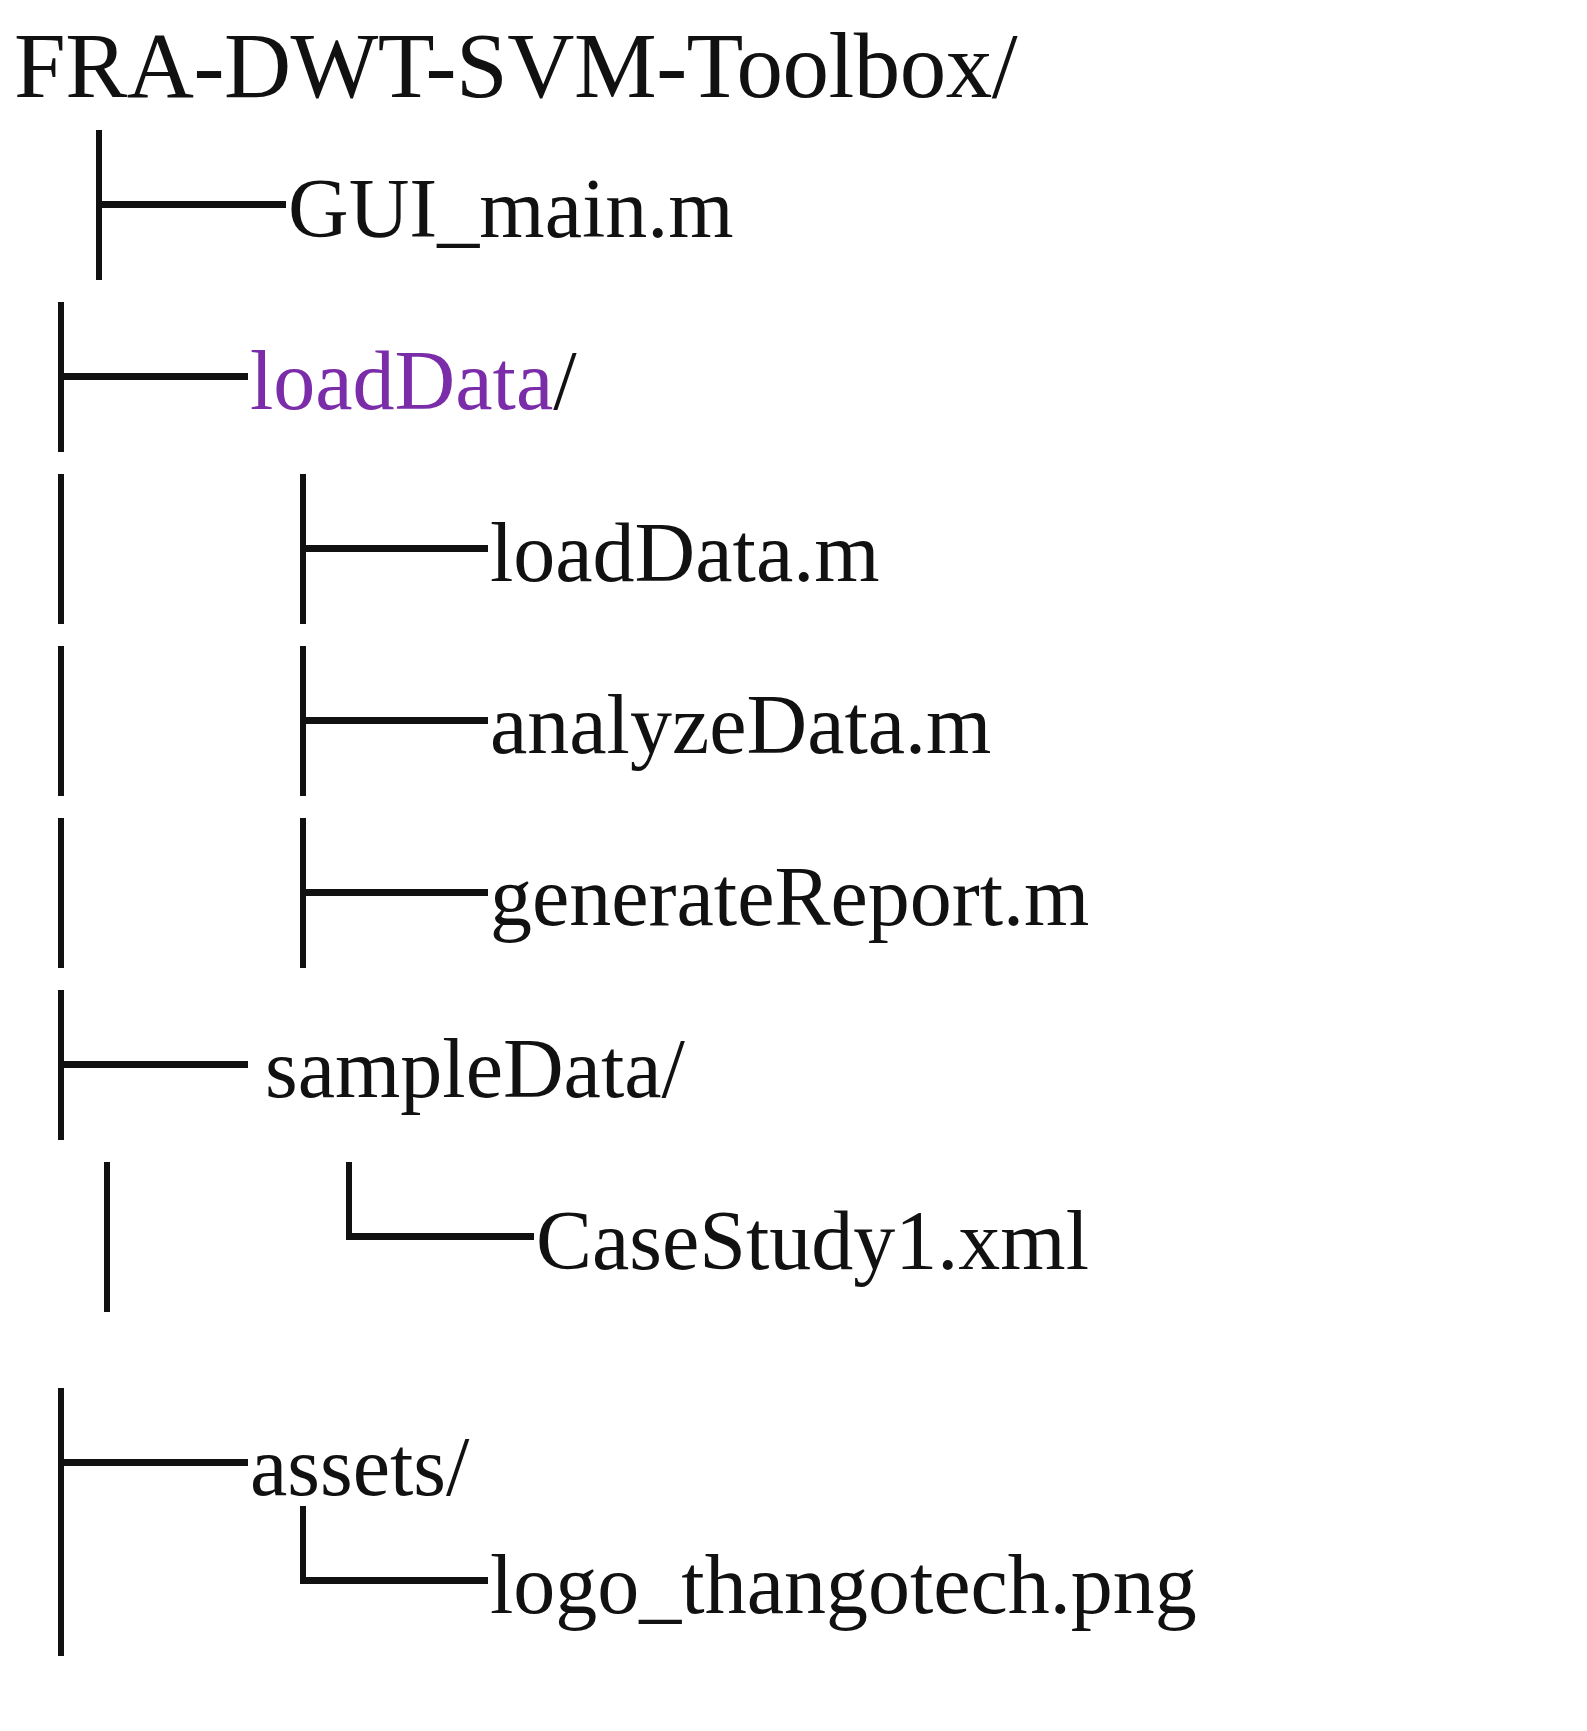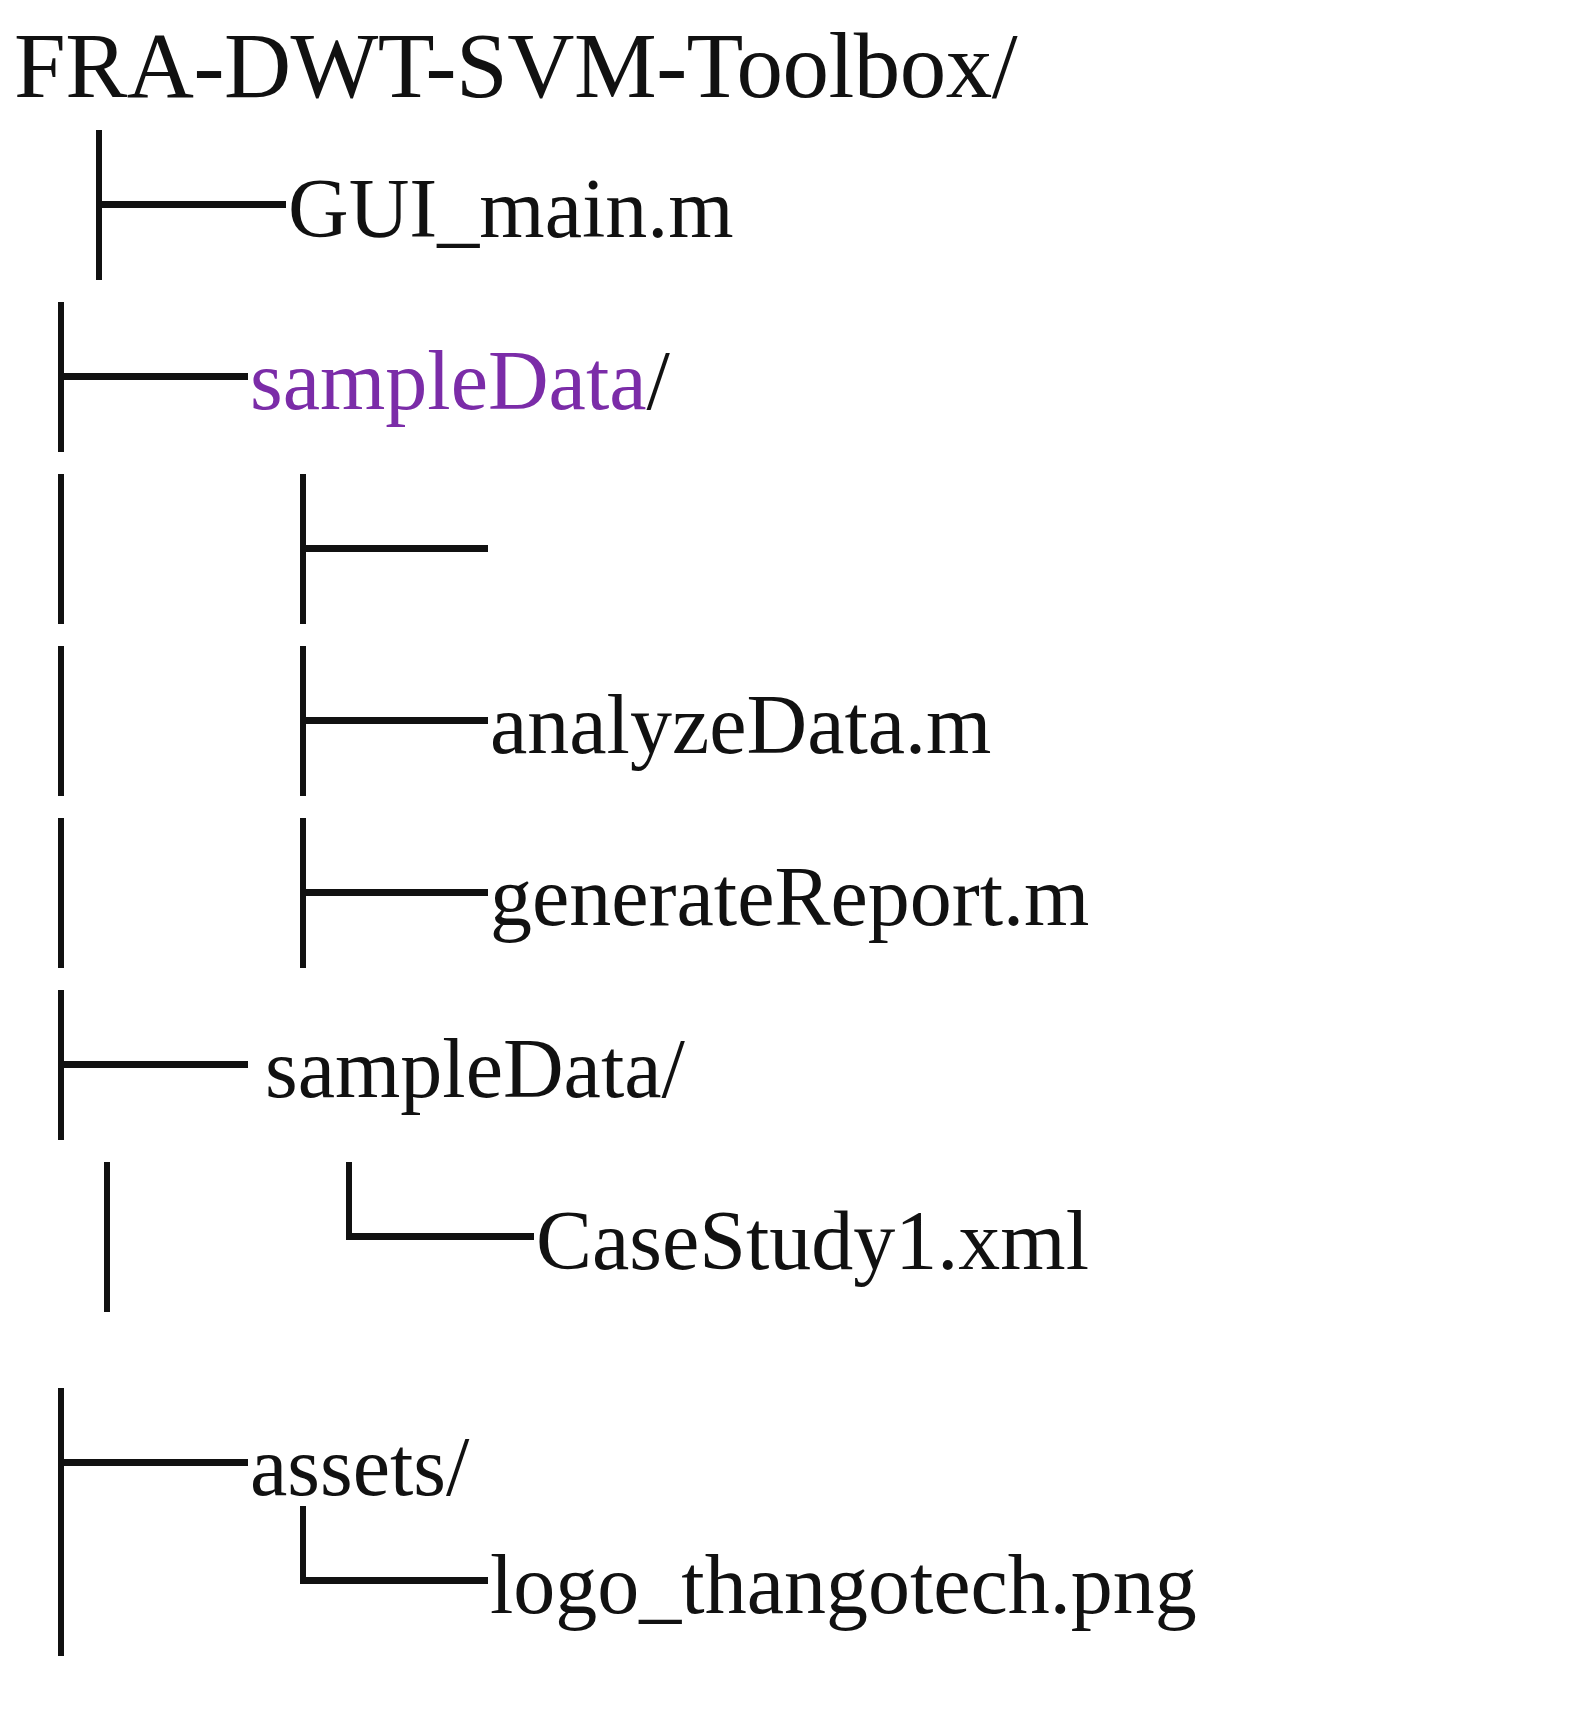--- a/index.html
+++ b/index.html
@@ -110,28 +110,29 @@
           <div class="vline"></div>
           <div class="hline"></div>
         </div>
         <span class="label">GUI_main.m</span>
       </div>
       <div class="row d1" style="top: 302px;">
         <div class="connector">
           <div class="vline"></div>
           <div class="hline"></div>
         </div>
-        <span class="label"><span class="dir-accent">sampleData</span><span class="slash">/</span></span>
+        <span class="label"><span class="dir-accent">loadData</span><span class="slash">/</span></span>
       </div>
       <div class="row d2" style="top: 474px;">
         <div class="connector">
           <div class="vline trunk"></div>
           <div class="vline vline2"></div>
           <div class="hline"></div>
         </div>
+        <span class="label">loadData.m</span>
       </div>
       <div class="row d2" style="top: 646px;">
         <div class="connector">
           <div class="vline trunk"></div>
           <div class="vline vline2"></div>
           <div class="hline"></div>
         </div>
         <span class="label">analyzeData.m</span>
       </div>
       <div class="row d2" style="top: 818px;">

